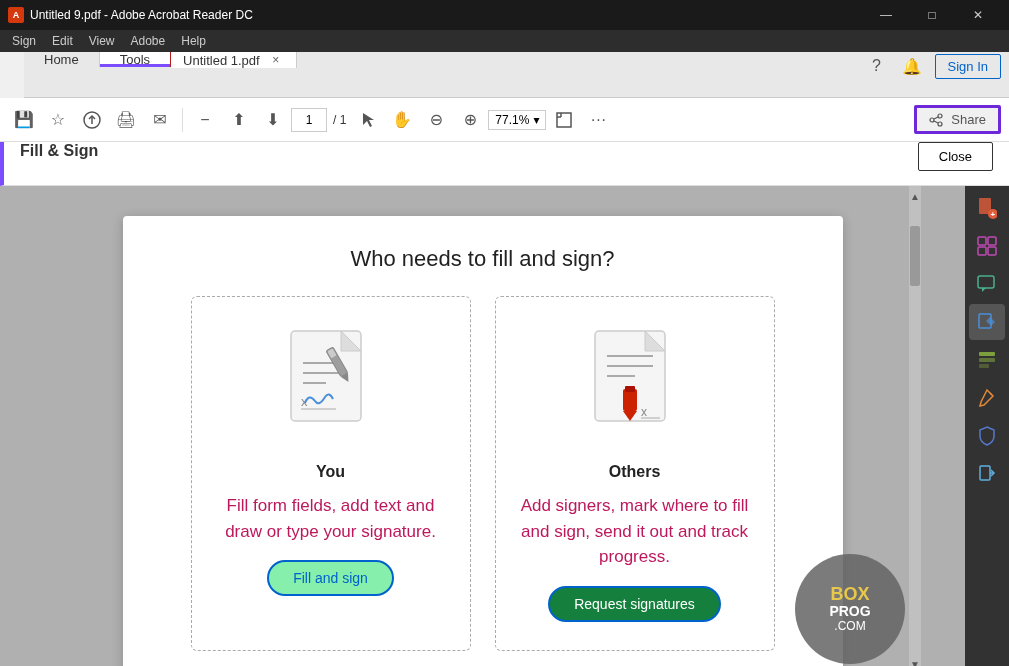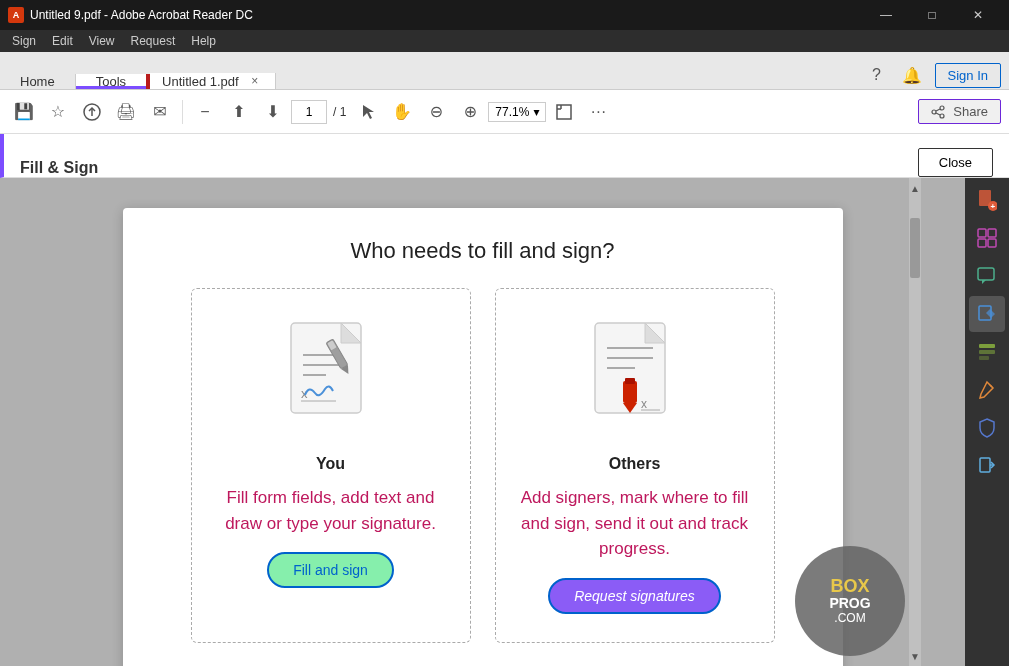--- a/index.html
+++ b/index.html
@@ -35,42 +35,43 @@
       padding: 0 8px;
       height: 22px;
       display: flex;
       align-items: center;
       cursor: pointer;
     }
 
     
     .tab-bar {
       background: #e8e8e8;
-      height: 38px;
-      display: flex;
-      align-items: flex-end;
+      height: 46px;
+      display: flex;
+      align-items: flex-start;
       border-bottom: 1px solid #ccc;
+      margin-left: 24px;
     }
     .tab-home {
       padding: 0 20px;
       display: flex;
       align-items: center;
       font-size: 13px;
       color: #333;
       cursor: pointer;
       border-right: 1px solid #ccc;
     }
     .tab-tools {
       padding: 0 20px;
       display: flex;
       align-items: center;
       font-size: 13px;
       color: #333;
       cursor: pointer;
-      border-right: 4px solid #b91c1c;
+      border-right: 1px solid #b91c1c;
       background: #fff;
       position: relative;
     }
     .tab-tools::after {
       content: '';
       position: absolute;
       bottom: 0;
       left: 0;
       right: 0;
       height: 3px;
@@ -138,35 +139,35 @@
     .zoom-box {
       border: 1px solid #ccc;
       padding: 2px 6px;
       font-size: 12px;
       display: flex; align-items: center; gap: 4px;
       cursor: pointer;
     }
     .share-btn {
       margin-left: auto;
       background: #f0f0f0;
-      border: 1px solid #6d28d9;
+      border: 3px solid #6d28d9;
       padding: 4px 12px;
       font-size: 13px;
       cursor: pointer;
       border-radius: 2px;
       display: flex; align-items: center; gap: 8px;
       color: #555;
     }
 
     
     .fill-sign-bar {
       background: #fff;
       height: 44px;
       display: flex;
-      align-items: flex-end;
+      align-items: flex-start;
       padding: 0 16px;
       border-bottom: 1px solid #ddd;
       border-left: 4px solid #7c4dff;
       justify-content: space-between;
       gap: 23px;
     }
     .fill-sign-title { font-size: 16px; font-weight: 600; color: #333; }
     .close-btn-bar {
       border: 1px solid #333;
       background: white;
@@ -254,24 +255,23 @@
       border: 2px solid #0062cc;
       color: #0062cc;
       padding: 8px 24px;
       font-size: 14px;
       font-weight: 500;
       cursor: pointer;
       border-radius: 20px;
       margin-top: 4px;
     }
     .card-btn-filled {
-      background: #8b5cf6;
+      background: #15803d;
       border: 2px solid #0062cc;
       color: white;
-      font-style: italic;
     }
 
     
     .right-sidebar {
       width: 44px;
       background: #323232;
       display: flex;
       flex-direction: column;
       align-items: center;
       padding: 4px 0;
@@ -328,21 +328,21 @@
     <div class="title-bar-btn">—</div>
     <div class="title-bar-btn">□</div>
     <div class="title-bar-btn close-btn">✕</div>
   </div>
 </div>
 
 <div class="menu-bar">
   <span class="menu-item">Sign</span>
   <span class="menu-item">Edit</span>
   <span class="menu-item">View</span>
-  <span class="menu-item">Request</span>
+  <span class="menu-item">Adobe</span>
   <span class="menu-item">Help</span>
 </div>
 
 <div class="tab-bar">
   <div class="tab-home">
     <span>Home</span>
   </div>
   <div class="tab-tools">
     <span>Tools</span>
   </div>

